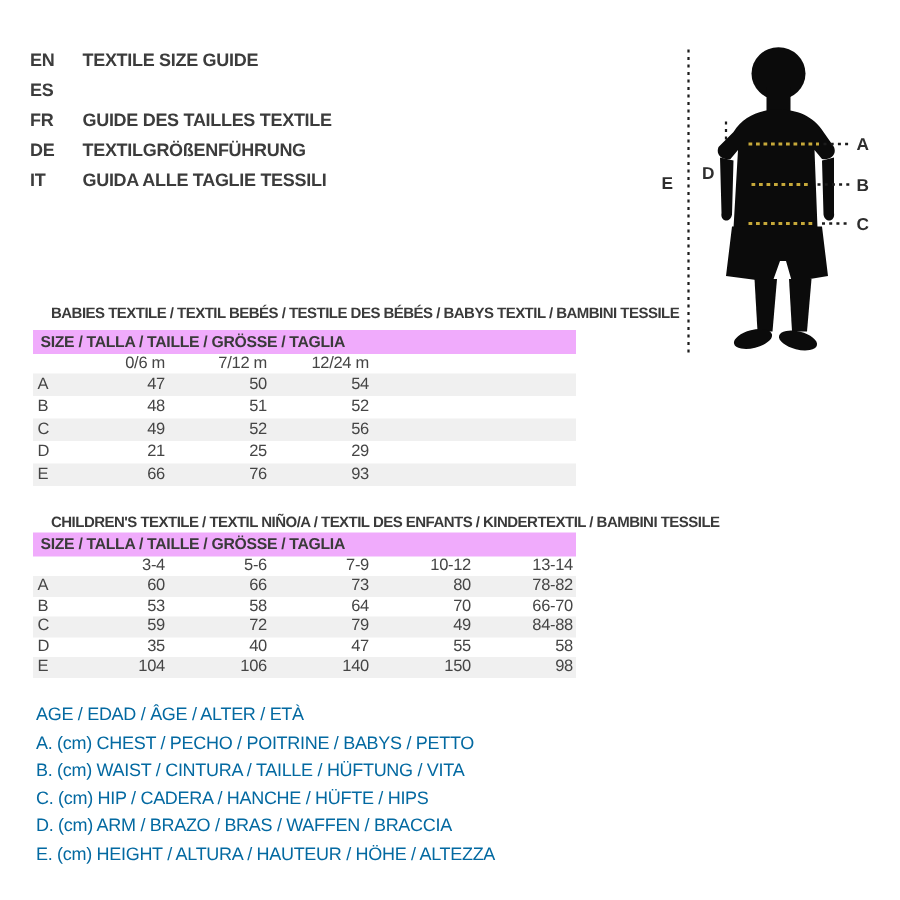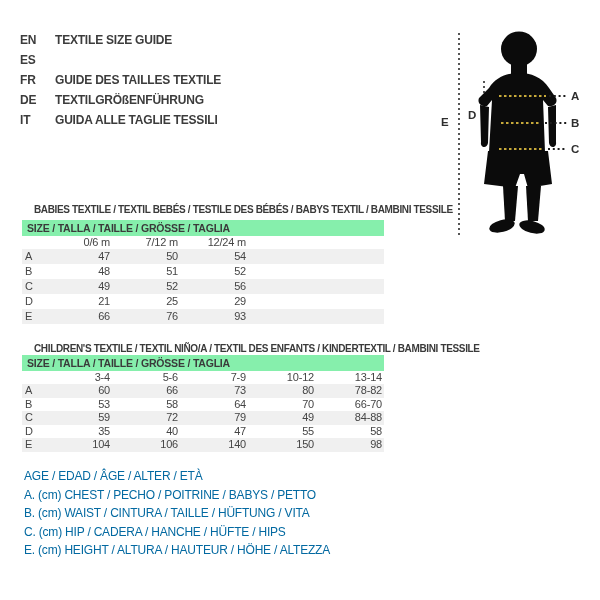--- a/index.html
+++ b/index.html
@@ -14,21 +14,21 @@
   .lang-code{width:35px;flex:0 0 35px;}
   
   .figure{position:absolute;left:435px;top:25px;width:165px;height:215px;}
   
   .table-block{position:absolute;left:22px;width:362px;}
   .block-babies{top:192px;height:134px;}
   .block-children{top:331px;height:122px;}
   .tbl-title{position:absolute;left:0;top:0;margin:12px;font-size:10px;font-weight:700;
     letter-spacing:-0.35px;white-space:nowrap;color:#3a3a3a;}
   .size-bar{position:absolute;left:0;width:362px;height:16px;line-height:16px;
-    background:#86efac;font-size:10.5px;font-weight:700;padding-left:5px;
+    background:#f0abfc;font-size:10.5px;font-weight:700;padding-left:5px;
     box-sizing:border-box;color:#3a3a3a;}
   .block-babies .size-bar{top:28px;}
   .block-children .size-bar{top:24px;}
   .rows{position:absolute;left:0;width:362px;}
   .block-babies .colhead{top:44px;}
   .block-babies .rows{top:57px;}
   .block-children .colhead{top:40px;}
   .block-children .rows{top:53px;}
   .trow{display:grid;font-size:11px;color:#454545;}
   .t3{grid-template-columns:20px 68px 68px 68px;}
@@ -206,16 +206,17 @@
         <span class="cell">98</span>
       </div>
     </div>
   </section>
 
   <section class="legend">
     <div class="legend-line">AGE / EDAD / ÂGE / ALTER / ETÀ</div>
     <div class="legend-line">A. (cm) CHEST / PECHO / POITRINE / BABYS / PETTO</div>
     <div class="legend-line">B. (cm) WAIST / CINTURA / TAILLE / HÜFTUNG / VITA</div>
     <div class="legend-line">C. (cm) HIP / CADERA / HANCHE / HÜFTE / HIPS</div>
+    <div class="legend-line">D. (cm) ARM / BRAZO / BRAS / WAFFEN / BRACCIA</div>
     <div class="legend-line">E. (cm) HEIGHT / ALTURA / HAUTEUR / HÖHE / ALTEZZA</div>
   </section>
 
 </div>
 
 </body></html>

